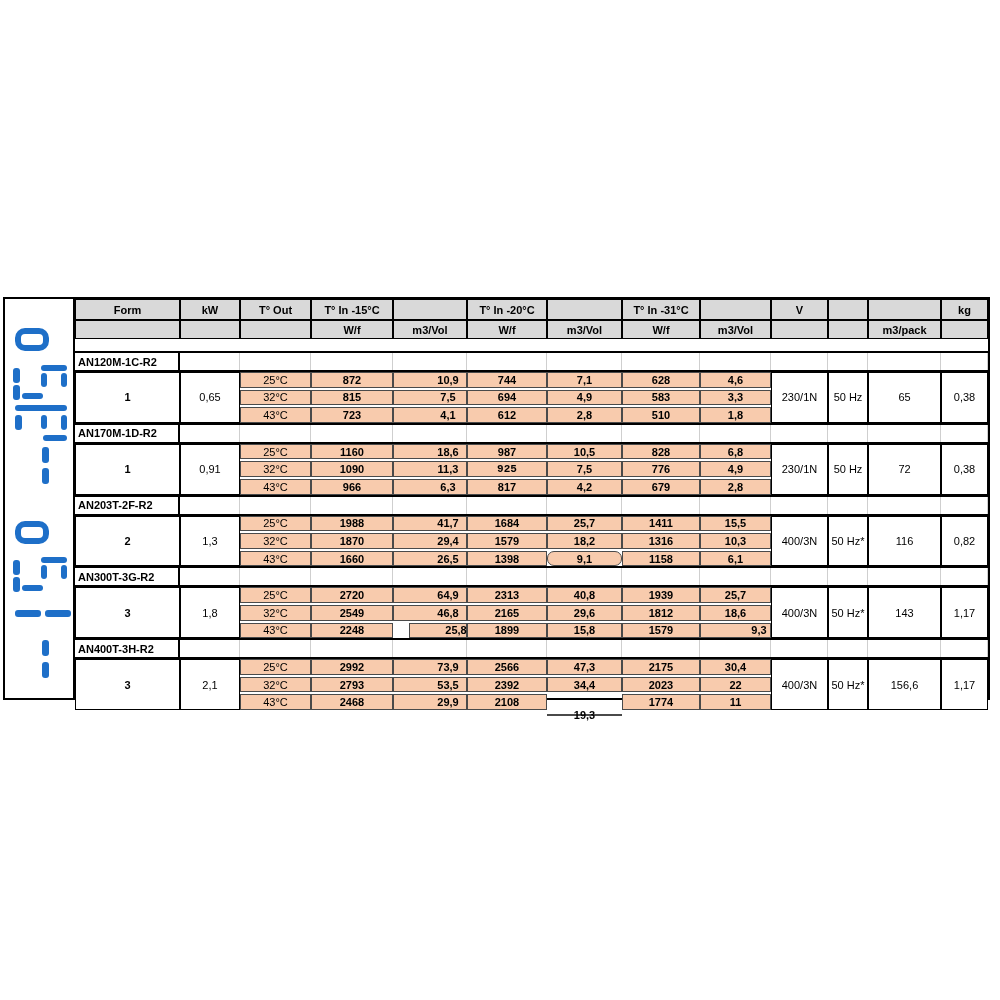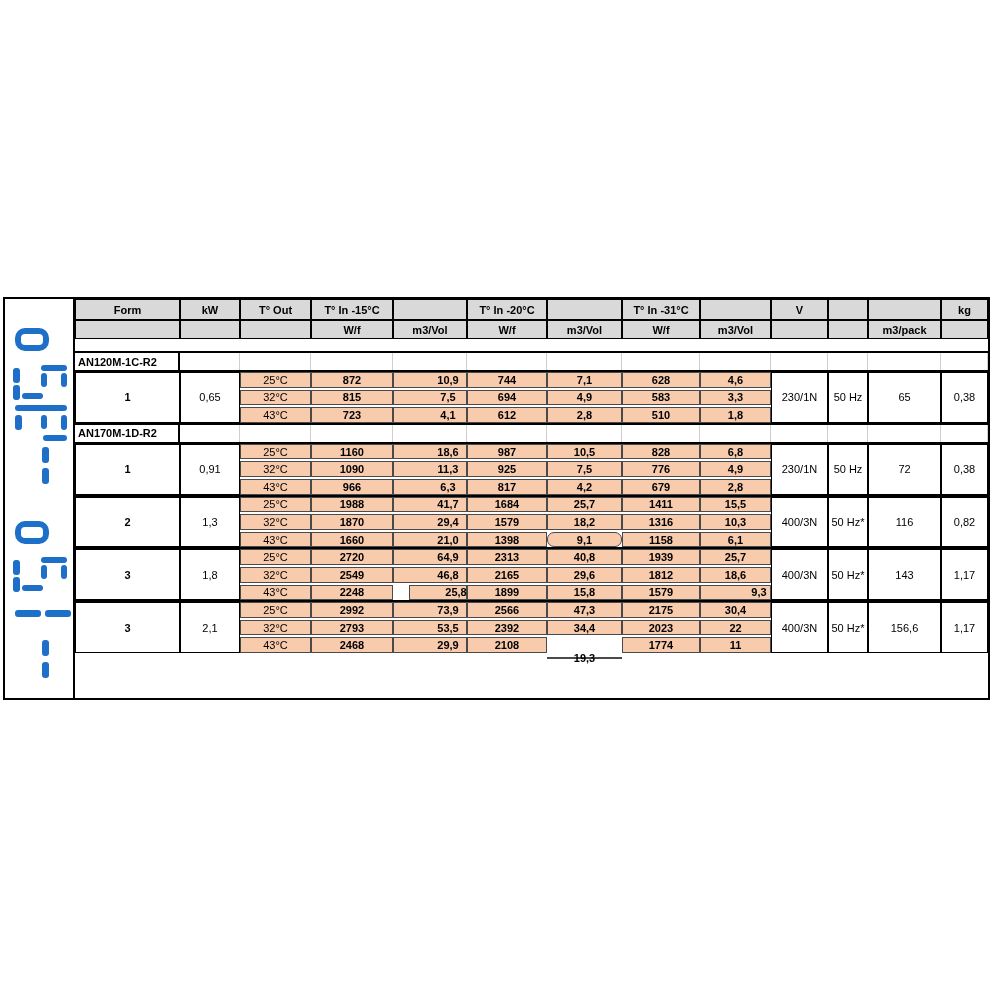--- a/index.html
+++ b/index.html
@@ -195,36 +195,51 @@
         <div class="oc c4" style="grid-row: 1;">1160</div>
         <div class="oc c5" style="grid-row: 1;">18,6</div>
         <div class="oc c6" style="grid-row: 1;">987</div>
         <div class="oc c7" style="grid-row: 1;">10,5</div>
         <div class="oc c8" style="grid-row: 1;">828</div>
         <div class="oc c9" style="grid-row: 1;">6,8</div>
 
         <div class="oc c3 t" style="grid-row: 3;">32°C</div>
         <div class="oc c4" style="grid-row: 3;">1090</div>
         <div class="oc c5" style="grid-row: 3;">11,3</div>
-        <div class="oc c6" style="grid-row: 3;">925</div>
+        <div class="oc c6" style="grid-row: 3; font-family: Liberation Mono, monospace;">925</div>
         <div class="oc c7" style="grid-row: 3;">7,5</div>
         <div class="oc c8" style="grid-row: 3;">776</div>
         <div class="oc c9" style="grid-row: 3;">4,9</div>
 
         <div class="oc c3 t" style="grid-row: 5;">43°C</div>
         <div class="oc c4" style="grid-row: 5;">966</div>
         <div class="oc c5" style="grid-row: 5;">6,3</div>
         <div class="oc c6" style="grid-row: 5;">817</div>
         <div class="oc c7" style="grid-row: 5;">4,2</div>
         <div class="oc c8" style="grid-row: 5;">679</div>
         <div class="oc c9" style="grid-row: 5;">2,8</div>
       </div>
   </div>
 
   <div class="block">
+    <div class="name-row">
+      <div class="nc n1">AN203T-2F-R2</div>
+      <div class="nc"></div>
+            <div class="nc"></div>
+      <div class="nc"></div>
+            <div class="nc"></div>
+      <div class="nc"></div>
+            <div class="nc"></div>
+      <div class="nc"></div>
+            <div class="nc"></div>
+      <div class="nc"></div>
+            <div class="nc"></div>
+      <div class="nc"></div>
+            <div class="nc"></div>
+    </div>
     <div class="dgrid">
       <div class="mc c1">2</div>
       <div class="mc c2">1,3</div>
       <div class="mc c10">400/3N</div>
       <div class="mc c11">50 Hz*</div>
       <div class="mc c12">116</div>
       <div class="mc c13">0,82</div>
 
         <div class="oc c3 t" style="grid-row: 1;">25°C</div>
         <div class="oc c4" style="grid-row: 1;">1988</div>
@@ -237,29 +252,44 @@
         <div class="oc c3 t" style="grid-row: 3;">32°C</div>
         <div class="oc c4" style="grid-row: 3;">1870</div>
         <div class="oc c5" style="grid-row: 3;">29,4</div>
         <div class="oc c6" style="grid-row: 3;">1579</div>
         <div class="oc c7" style="grid-row: 3;">18,2</div>
         <div class="oc c8" style="grid-row: 3;">1316</div>
         <div class="oc c9" style="grid-row: 3;">10,3</div>
 
         <div class="oc c3 t" style="grid-row: 5;">43°C</div>
         <div class="oc c4" style="grid-row: 5;">1660</div>
-        <div class="oc c5" style="grid-row: 5;">21,0</div>
+        <div class="oc c5" style="grid-row: 5;">26,5</div>
         <div class="oc c6" style="grid-row: 5;">1398</div>
         <div class="oc c7" style="grid-row: 5; border-radius: 7px;">9,1</div>
         <div class="oc c8" style="grid-row: 5;">1158</div>
         <div class="oc c9" style="grid-row: 5;">6,1</div>
       </div>
   </div>
 
   <div class="block">
+    <div class="name-row">
+      <div class="nc n1">AN300T-3G-R2</div>
+      <div class="nc"></div>
+            <div class="nc"></div>
+      <div class="nc"></div>
+            <div class="nc"></div>
+      <div class="nc"></div>
+            <div class="nc"></div>
+      <div class="nc"></div>
+            <div class="nc"></div>
+      <div class="nc"></div>
+            <div class="nc"></div>
+      <div class="nc"></div>
+            <div class="nc"></div>
+    </div>
     <div class="dgrid">
       <div class="mc c1">3</div>
       <div class="mc c2">1,8</div>
       <div class="mc c10">400/3N</div>
       <div class="mc c11">50 Hz*</div>
       <div class="mc c12">143</div>
       <div class="mc c13">1,17</div>
 
         <div class="oc c3 t" style="grid-row: 1;">25°C</div>
         <div class="oc c4" style="grid-row: 1;">2720</div>
@@ -281,20 +311,35 @@
         <div class="oc c4" style="grid-row: 5;">2248</div>
         <div class="oc c5" style="grid-row: 5; margin-left: 16px;">25,8</div>
         <div class="oc c6" style="grid-row: 5;">1899</div>
         <div class="oc c7" style="grid-row: 5;">15,8</div>
         <div class="oc c8" style="grid-row: 5;">1579</div>
         <div class="oc c9" style="grid-row: 5; padding-left: 47px;">9,3</div>
       </div>
   </div>
 
   <div class="block">
+    <div class="name-row">
+      <div class="nc n1">AN400T-3H-R2</div>
+      <div class="nc"></div>
+            <div class="nc"></div>
+      <div class="nc"></div>
+            <div class="nc"></div>
+      <div class="nc"></div>
+            <div class="nc"></div>
+      <div class="nc"></div>
+            <div class="nc"></div>
+      <div class="nc"></div>
+            <div class="nc"></div>
+      <div class="nc"></div>
+            <div class="nc"></div>
+    </div>
     <div class="dgrid">
       <div class="mc c1">3</div>
       <div class="mc c2">2,1</div>
       <div class="mc c10">400/3N</div>
       <div class="mc c11">50 Hz*</div>
       <div class="mc c12">156,6</div>
       <div class="mc c13">1,17</div>
 
         <div class="oc c3 t" style="grid-row: 1;">25°C</div>
         <div class="oc c4" style="grid-row: 1;">2992</div>

